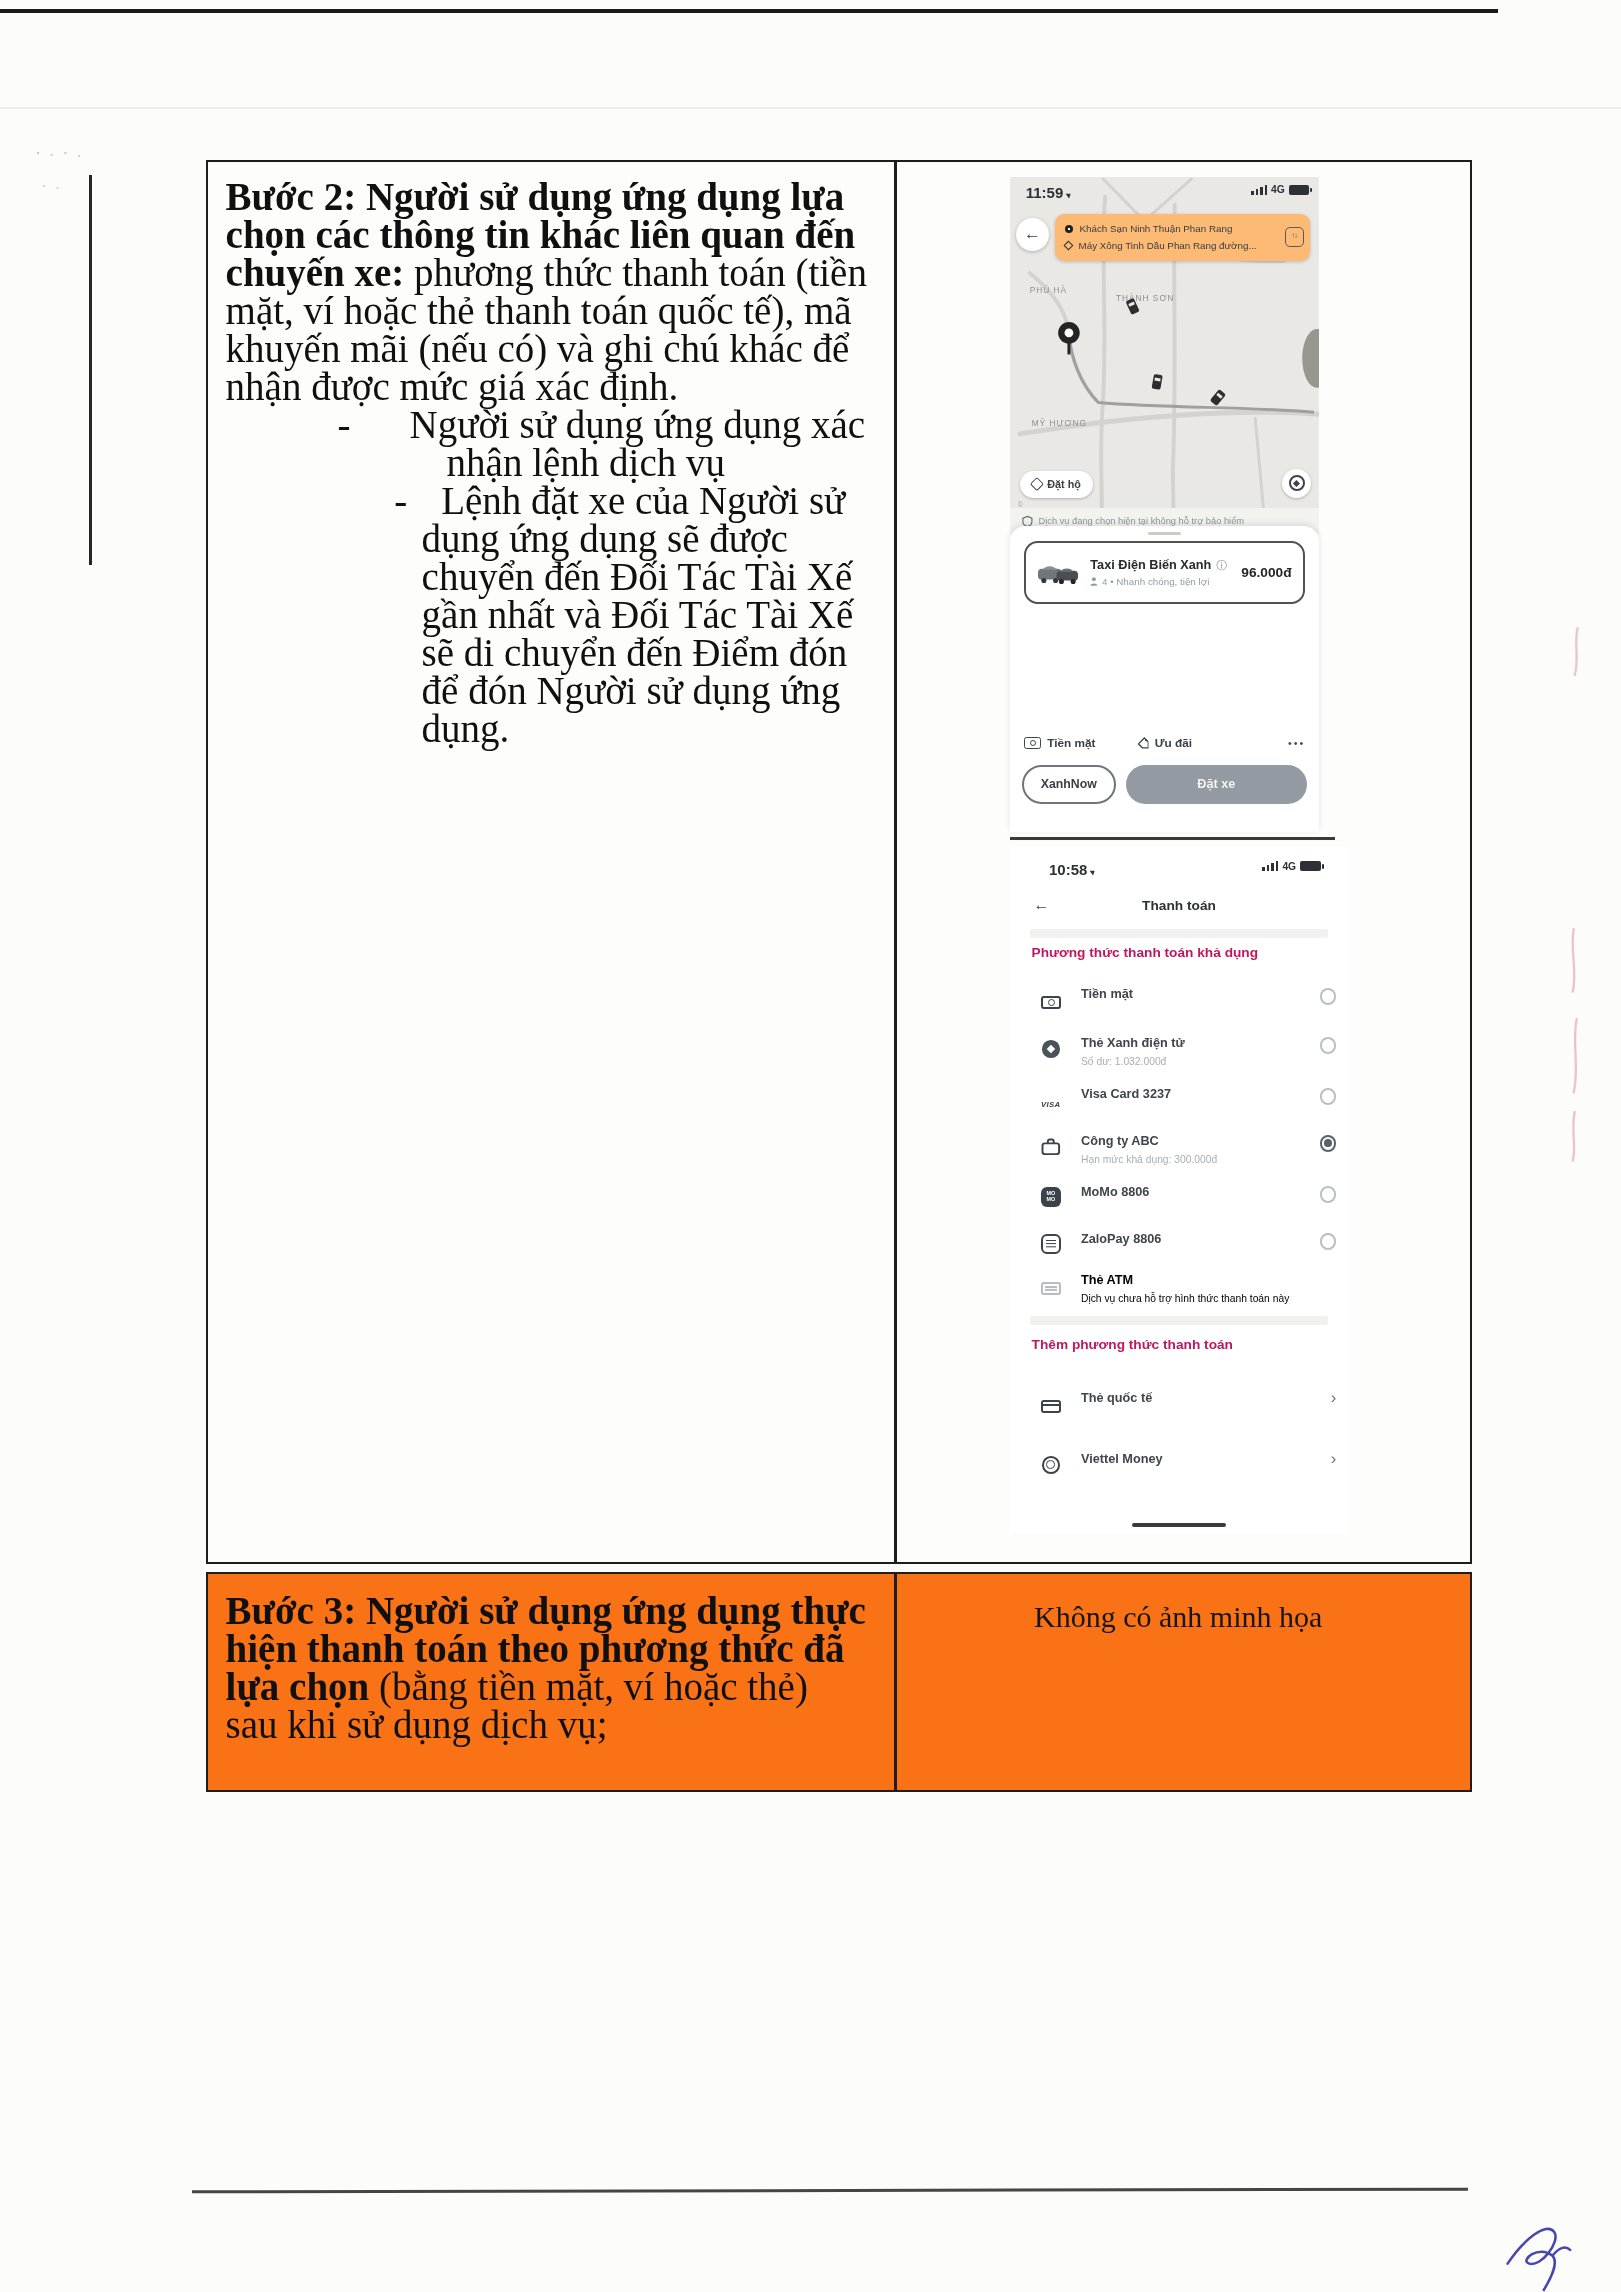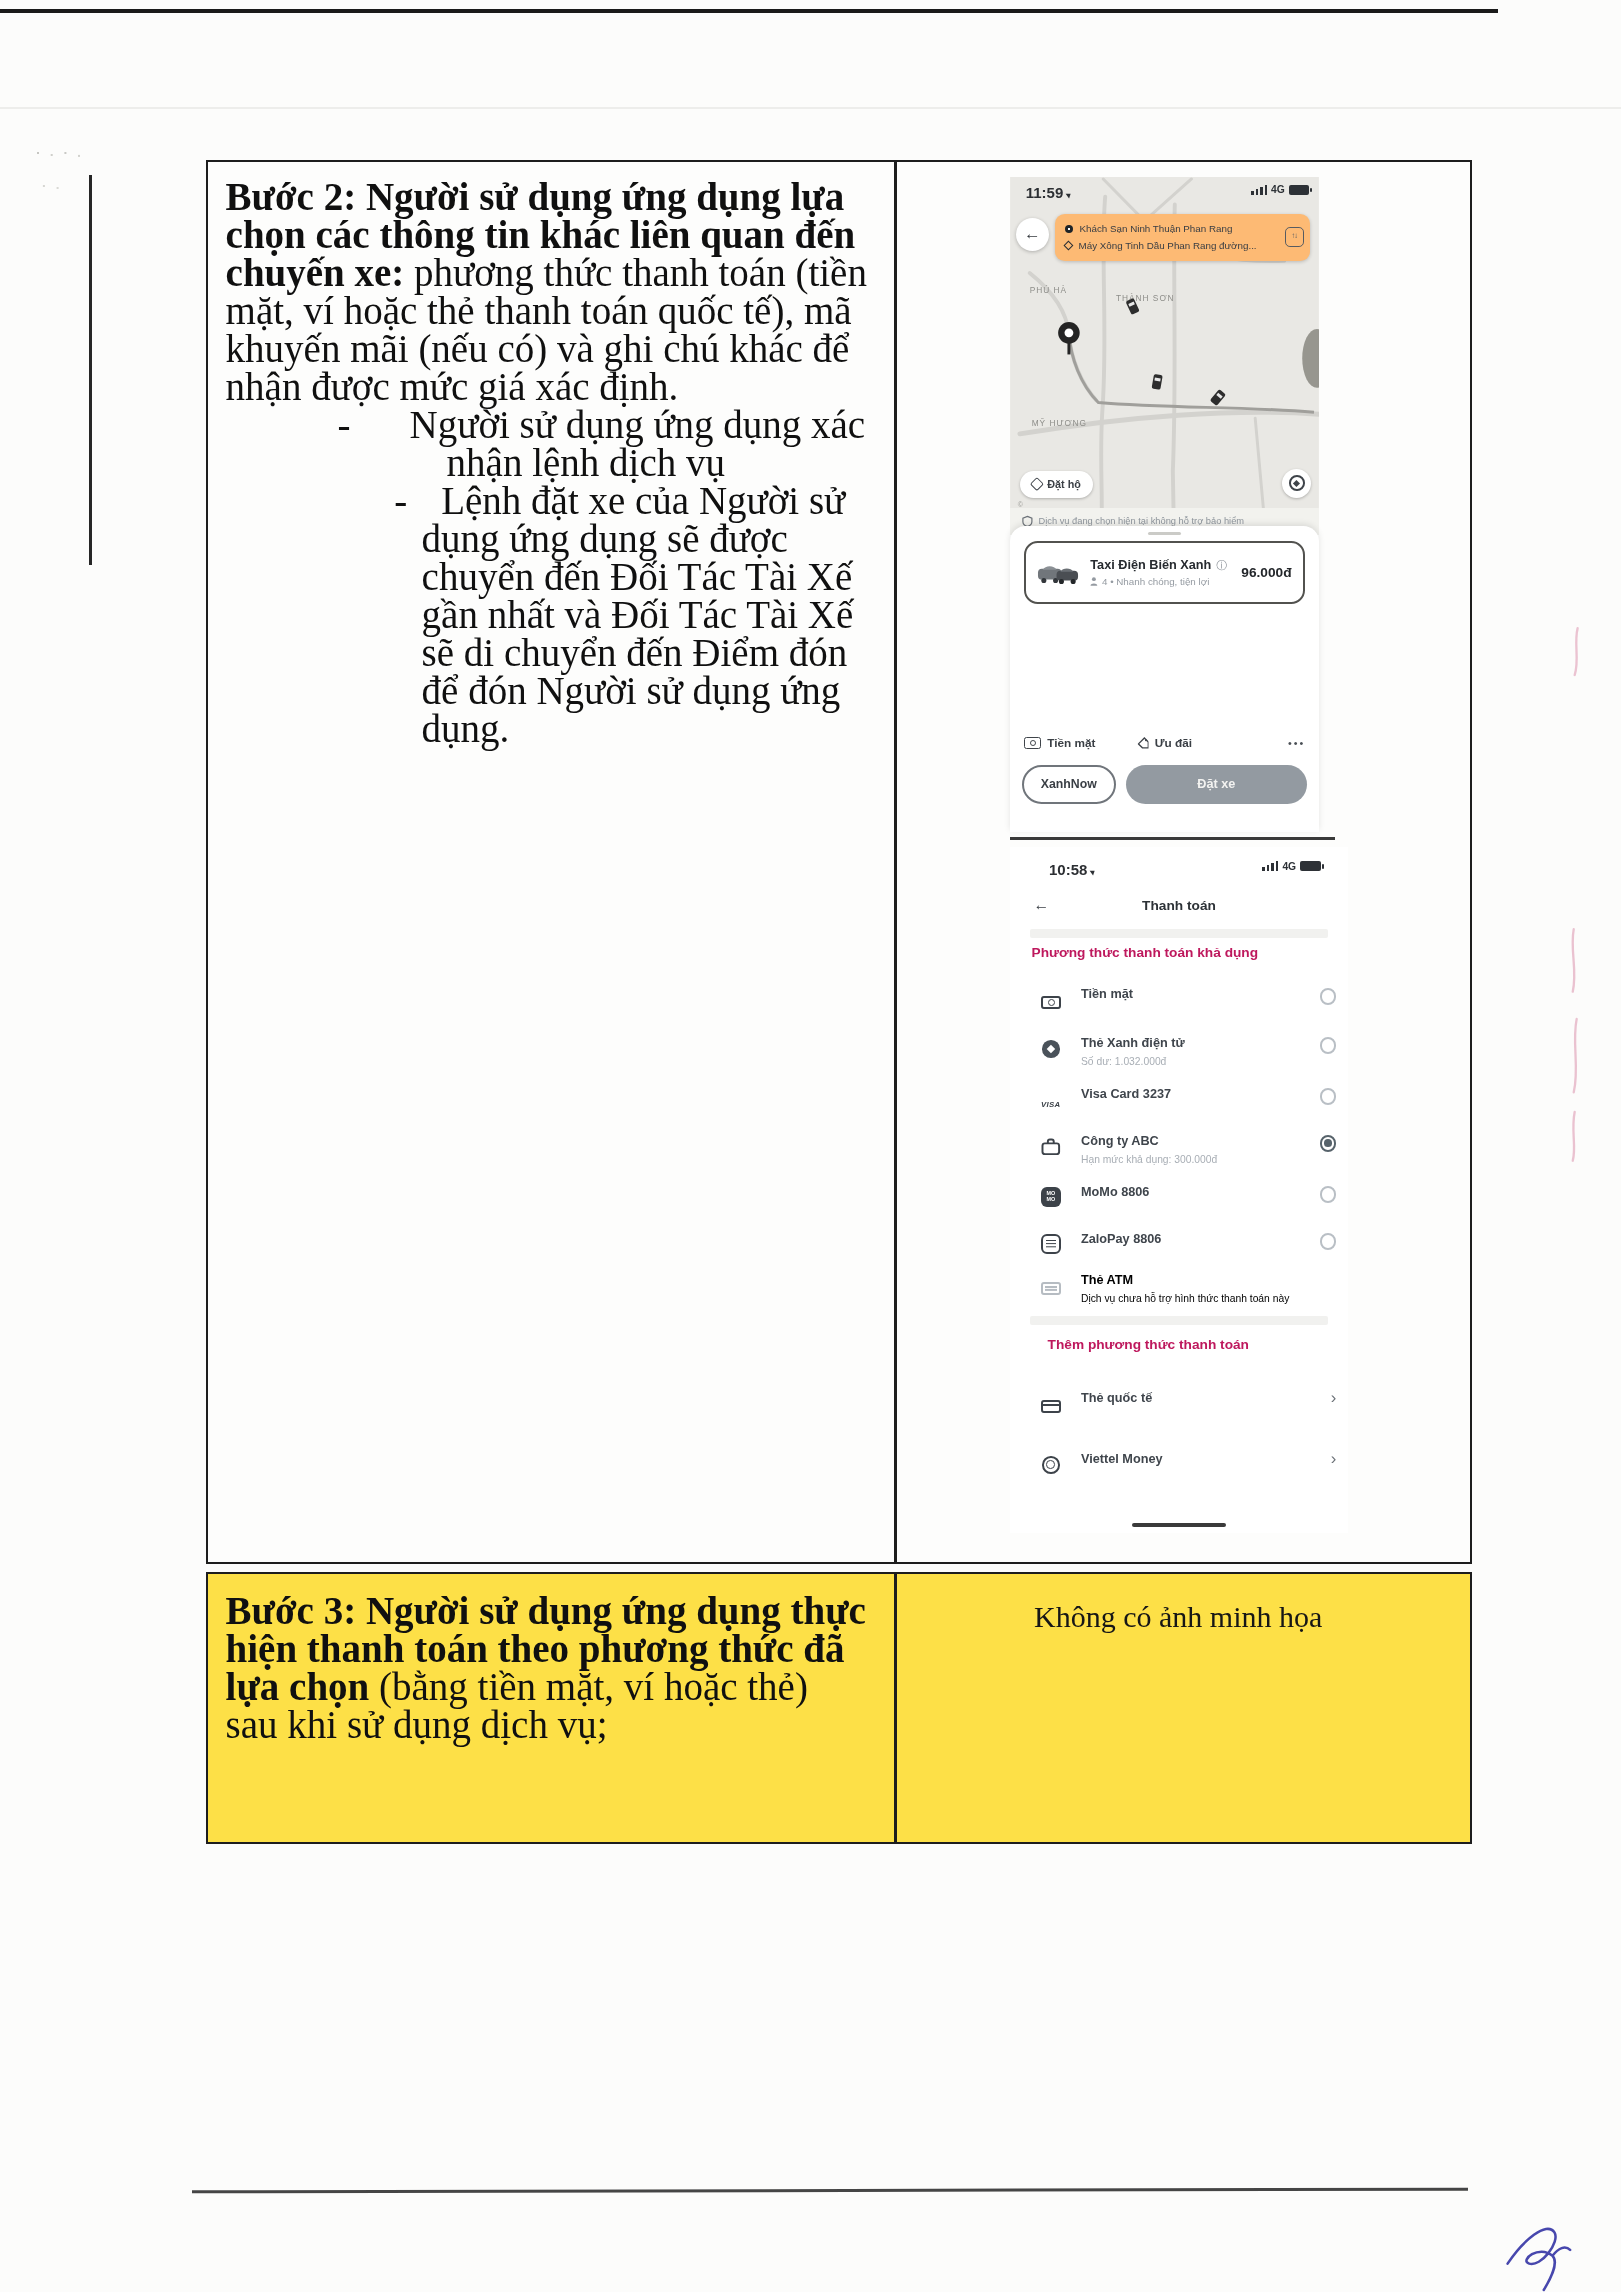--- a/index.html
+++ b/index.html
@@ -10,21 +10,21 @@
   
   .top-rule    { position:absolute; left:0; top:8.8px; width:1498px; height:3.9px; background:#1a1a1a; }
   .faint-rule  { position:absolute; left:0; top:107px; width:100%; height:2px; background:#ededeb; }
   .margin-vline{ position:absolute; left:89px; top:175px; width:2.9px; height:390px; background:#262626; }
   .margin-specks{ position:absolute; left:37px; top:152px; width:2px; height:2px; background:#c6c6c2;
                   box-shadow:13.7px 2px #cfcfcb, 27.4px 0 #c9c9c5, 41px 2.9px #d2d2ce, 5.9px 33px #d6d6d2, 19.6px 35px #d9d9d5; }
   .bottom-rule { position:absolute; left:192px; top:2189px; width:1276px; height:2.9px; background:#454545; transform:rotate(-0.12deg); }
 
   
   .t-row1 { position:absolute; left:206px; top:160px; width:1266px; height:1404px; border:2.9px solid #1d1d1d; background:#fdfdfc; }
-  .t-row2 { position:absolute; left:206px; top:1572px; width:1266px; height:272px; border:2.9px solid #1d1d1d; background:#fde047; }
+  .t-row2 { position:absolute; left:206px; top:1572px; width:1266px; height:220px; border:2.9px solid #1d1d1d; background:#f97316; }
   .v-div  { position:absolute; left:686px; top:0; bottom:0; width:2.9px; background:#1d1d1d; }
 
   .doc-text { font-size:39px; line-height:38px; color:#101010; }
   .step2 { position:absolute; left:17.6px; top:15.7px; width:642px; }
   .step2 strong, .step3 strong { font-weight:bold; }
   .bullet { position:relative; }
   .bullet .dash { position:absolute; left:149px; top:0; }
   .b1 { padding-left:221px; text-indent:-37px; width:642px; }
   .b2 { padding-left:196px; text-indent:19.6px; width:632px; }
   .step3 { position:absolute; left:17.6px; top:17.6px; width:642px; }
@@ -371,21 +371,21 @@
 
       <div class="m-row disabled" style="top:423px;">
         <span class="m-ic">
             <span class="i-atm"></span>
           </span>
         <span class="m-name">Thẻ ATM</span>
         <span class="m-sub">Dịch vụ chưa hỗ trợ hình thức thanh toán này</span>
       </div>
 
       <div class="smudge" style="top:469px;"></div>
-      <div class="sec-title" style="top:490px;margin-left:16px;">Thêm phương thức thanh toán</div>
+      <div class="sec-title" style="top:490px;">Thêm phương thức thanh toán</div>
 
       <div class="m-row" style="top:541px;">
         <span class="m-ic">
             <span class="i-card"></span>
           </span>
         <span class="m-name">Thẻ quốc tế</span>
         <span class="chev">›</span>
       </div>
 
       <div class="m-row" style="top:602px;">

